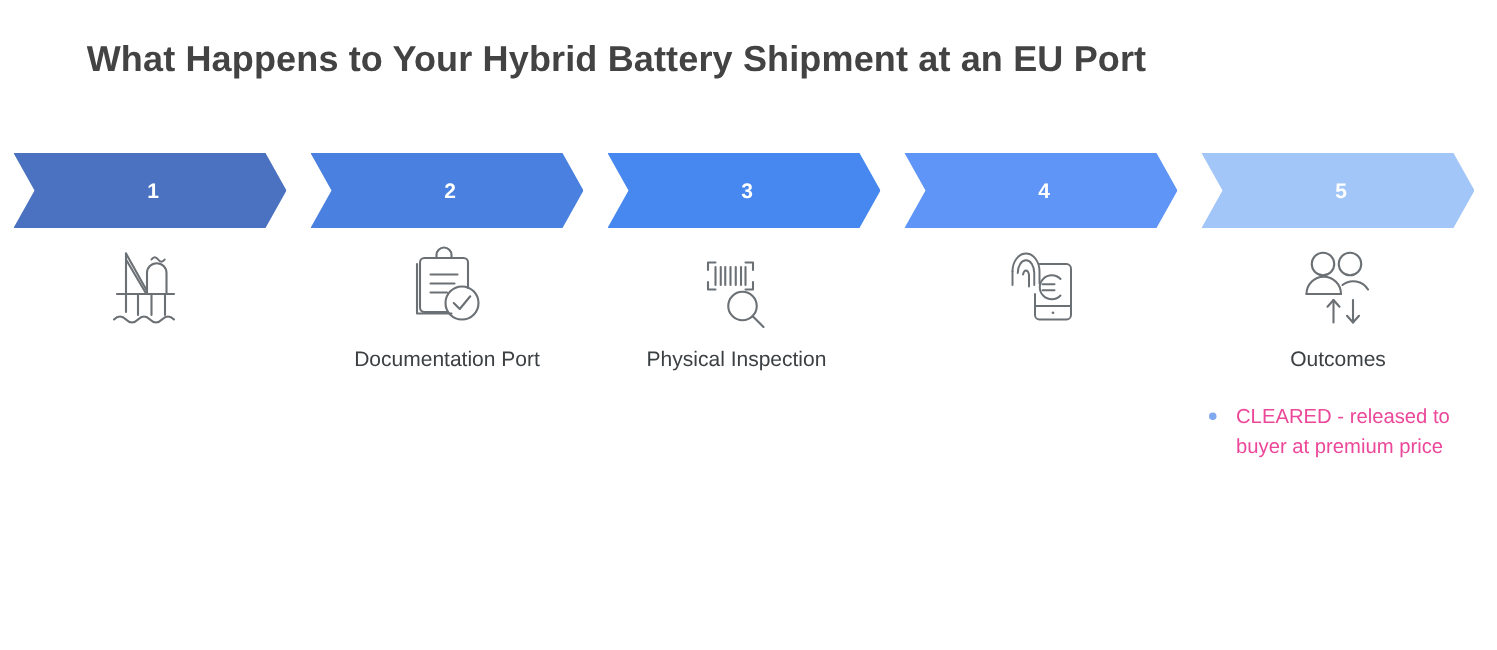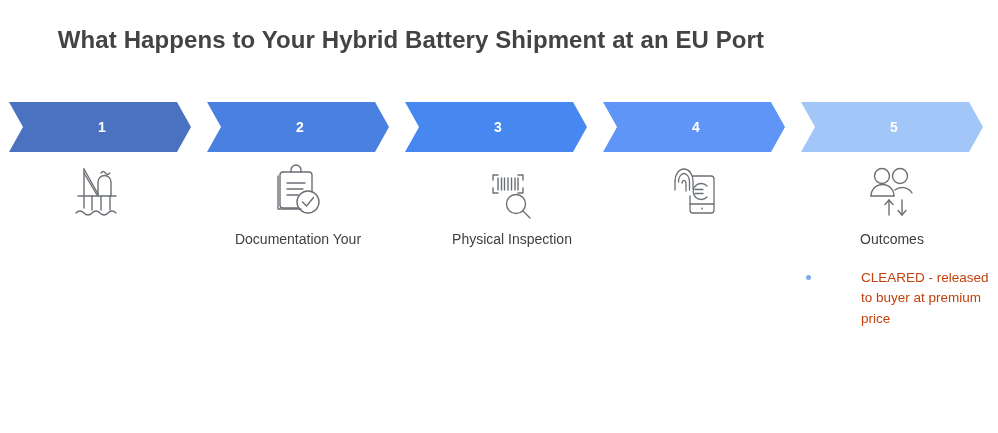--- a/index.html
+++ b/index.html
@@ -102,22 +102,21 @@
     width: 5px;
     height: 5px;
     border-radius: 50%;
     background: #7fa8f0;
     margin-top: 7px;
     margin-right: 13px;
   }
   .bullet-text {
     font-size: 13.5px;
     line-height: 1.5;
-    color: #c2410c;
-    margin-left: 37px;
+    color: #ec4899;
   }
 </style>
 </head>
 <body>
 
 <div class="title">What Happens to Your Hybrid Battery Shipment at an EU Port</div>
 
 <div class="chevron-row">
 
   <div class="chev" id="chev-0" style="left: 0px; background: rgb(74, 114, 192);">
@@ -180,24 +179,24 @@
         <path d="M20 8 L20 6 A5 5 0 0 1 30 6 L30 8"></path>
 
         <path d="M16 19 L34 19"></path>
         <path d="M16 25 L32 25"></path>
         <path d="M16 31 L27 31"></path>
 
         <circle cx="37" cy="38" r="11"></circle>
         <path d="M31.5 38 L35.5 42 L42.5 33.5"></path>
       </svg>
     </div>
-    <div class="step-label">Documentation Your</div>
-  </div>
-
-  <div class="step" id="step-2" style="left: 412px;">
+    <div class="step-label">Documentation Port</div>
+  </div>
+
+  <div class="step" id="step-2" style="left: 391px;">
     <div class="step-icon">
       <svg width="54" height="56" viewBox="0 0 54 56" fill="none" stroke="#6b7075" stroke-width="1.4" stroke-linecap="round" stroke-linejoin="round">
 
         <path d="M13 12 L8 12 L8 17"></path>
         <path d="M33 12 L38 12 L38 17"></path>
         <path d="M8 25 L8 30 L13 30"></path>
         <path d="M38 25 L38 30 L33 30"></path>
 
         <path d="M13 15 L13 27"></path>
         <path d="M16.5 15 L16.5 27"></path>

